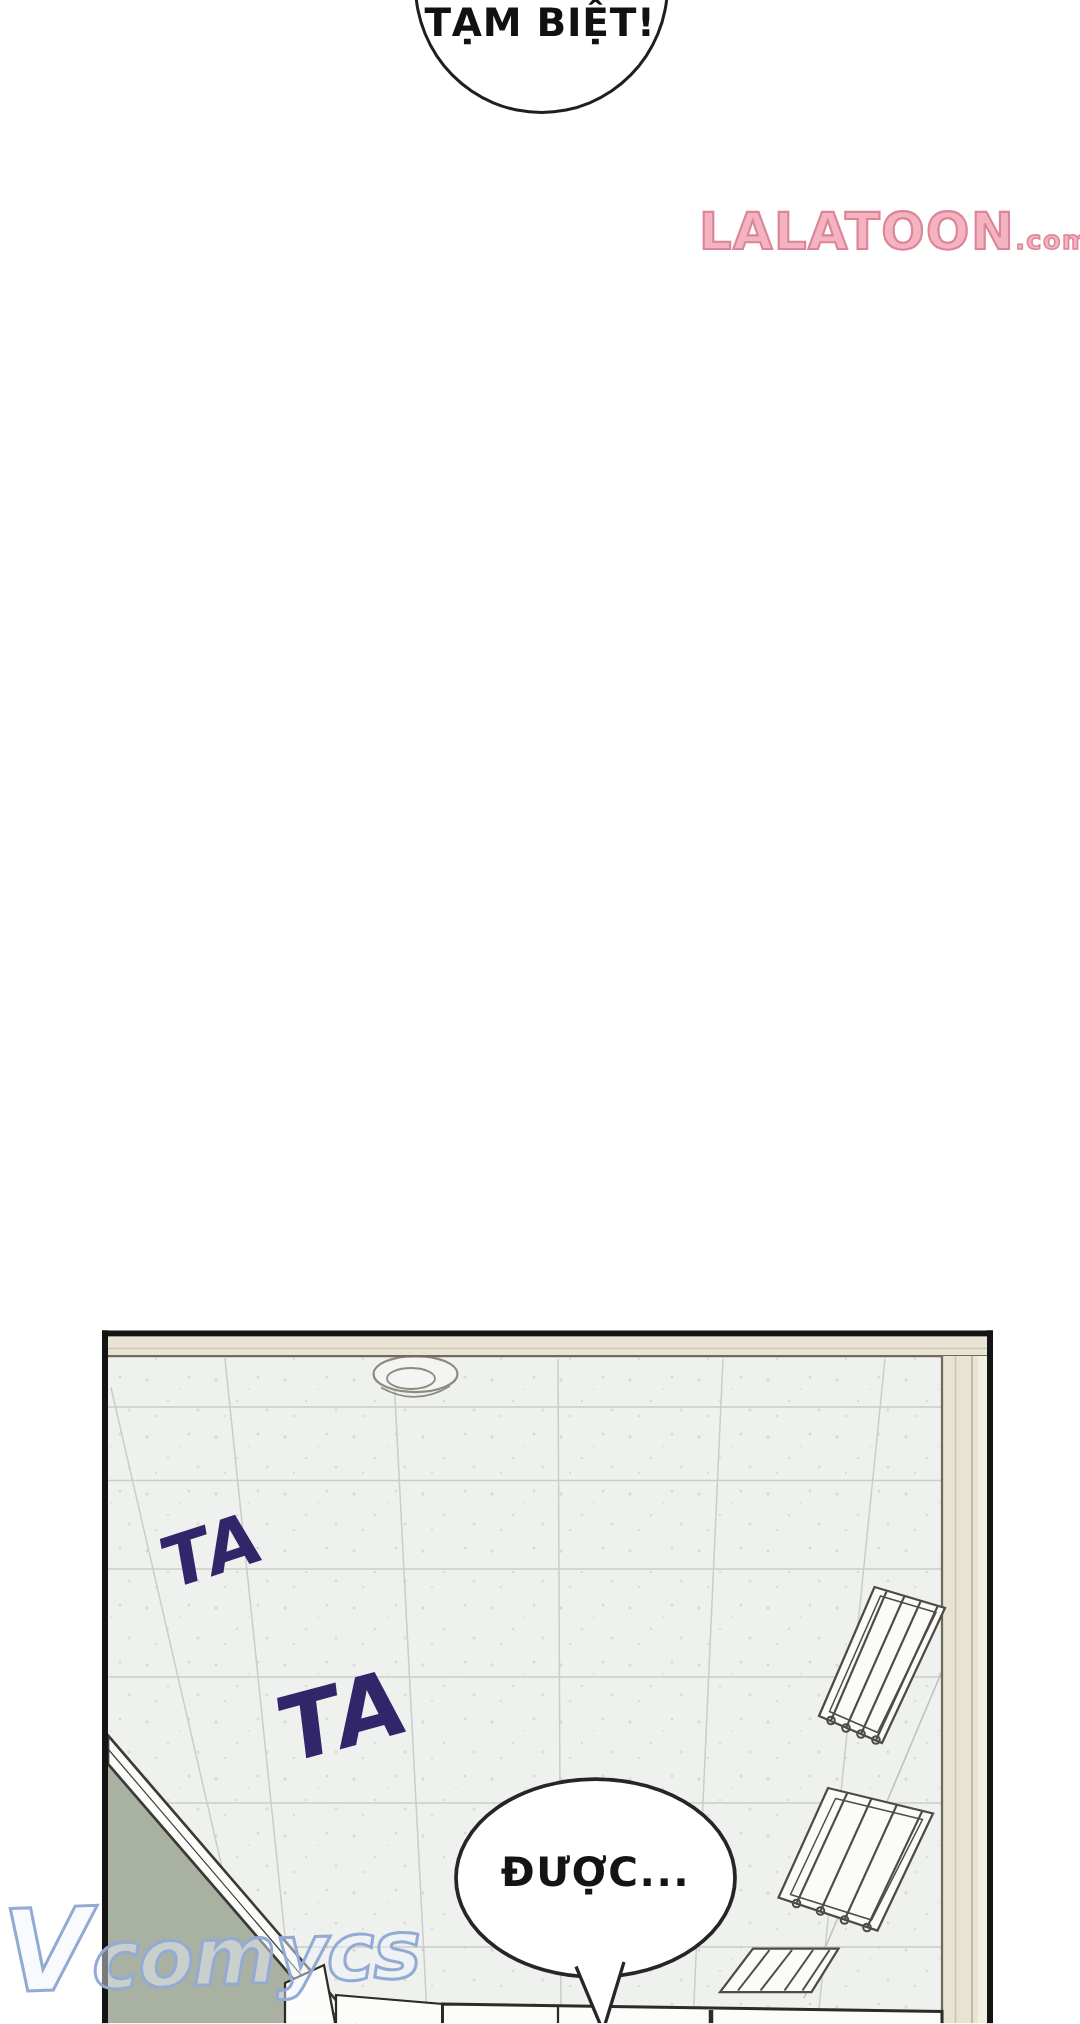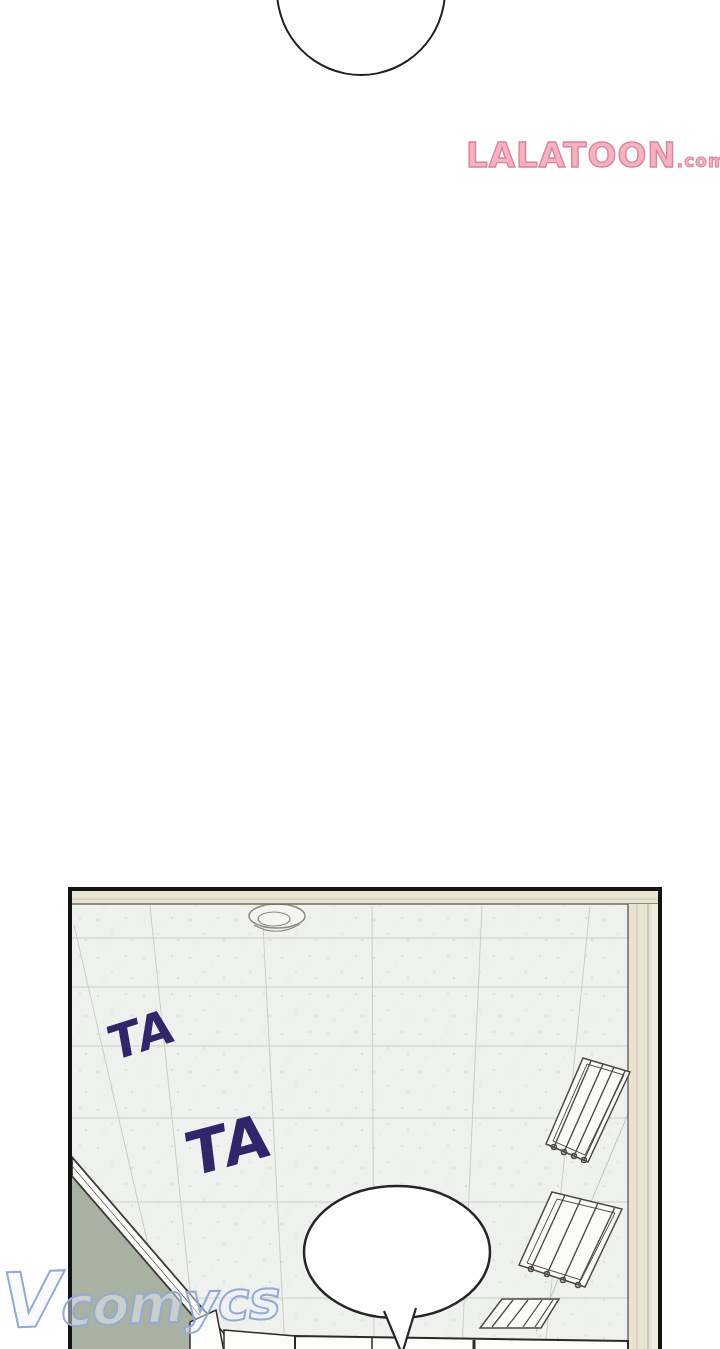--- a/index.html
+++ b/index.html
@@ -40,20 +40,21 @@
       color:rgba(240,244,250,0.45);-webkit-text-stroke:2px #93abd4;}
   .wm-vcom .v{font-size:76px;}
   .wm-vcom .rest{font-size:54px;letter-spacing:-1px;}
 </style>
 </head>
 <body>
 
 <div class="page">
 
   <div class="top-bubble"></div>
+  <div class="top-bubble-text">TẠM BIỆT!</div>
 
   <div class="wm-lala"><span>LALATOON</span><span class="suffix">.com</span></div>
 
   <div class="panel">
     <svg width="586" height="458" viewBox="72 891 586 458" xmlns="http://www.w3.org/2000/svg">
       <defs>
         <pattern id="speck" width="46" height="38" patternUnits="userSpaceOnUse">
           <circle cx="6" cy="8" r="1.1" fill="#d7dbd7"></circle>
           <circle cx="20" cy="22" r="0.9" fill="#d9ddd9"></circle>
           <circle cx="34" cy="6" r="1.0" fill="#d7dbd7"></circle>
@@ -158,17 +159,18 @@
         <ellipse cx="397" cy="1252" rx="93" ry="66" fill="#ffffff" stroke="#262626" stroke-width="2.5"></ellipse>
         <polygon points="384,1311 402,1354 416,1308" fill="#ffffff"></polygon>
         <line x1="384" y1="1311" x2="402" y2="1354" stroke="#262626" stroke-width="2.2"></line>
         <line x1="416" y1="1308" x2="402" y2="1354" stroke="#262626" stroke-width="2.2"></line>
       </g>
     </svg>
 
     <div class="sfx sfx1">TA</div>
     <div class="sfx sfx2">TA</div>
 
+    <div class="bubble-text">ĐƯỢC...</div>
   </div>
 
   <div class="wm-vcom"><span class="v">V</span><span class="rest">comycs</span></div>
 
 </div>
 
 </body></html>

